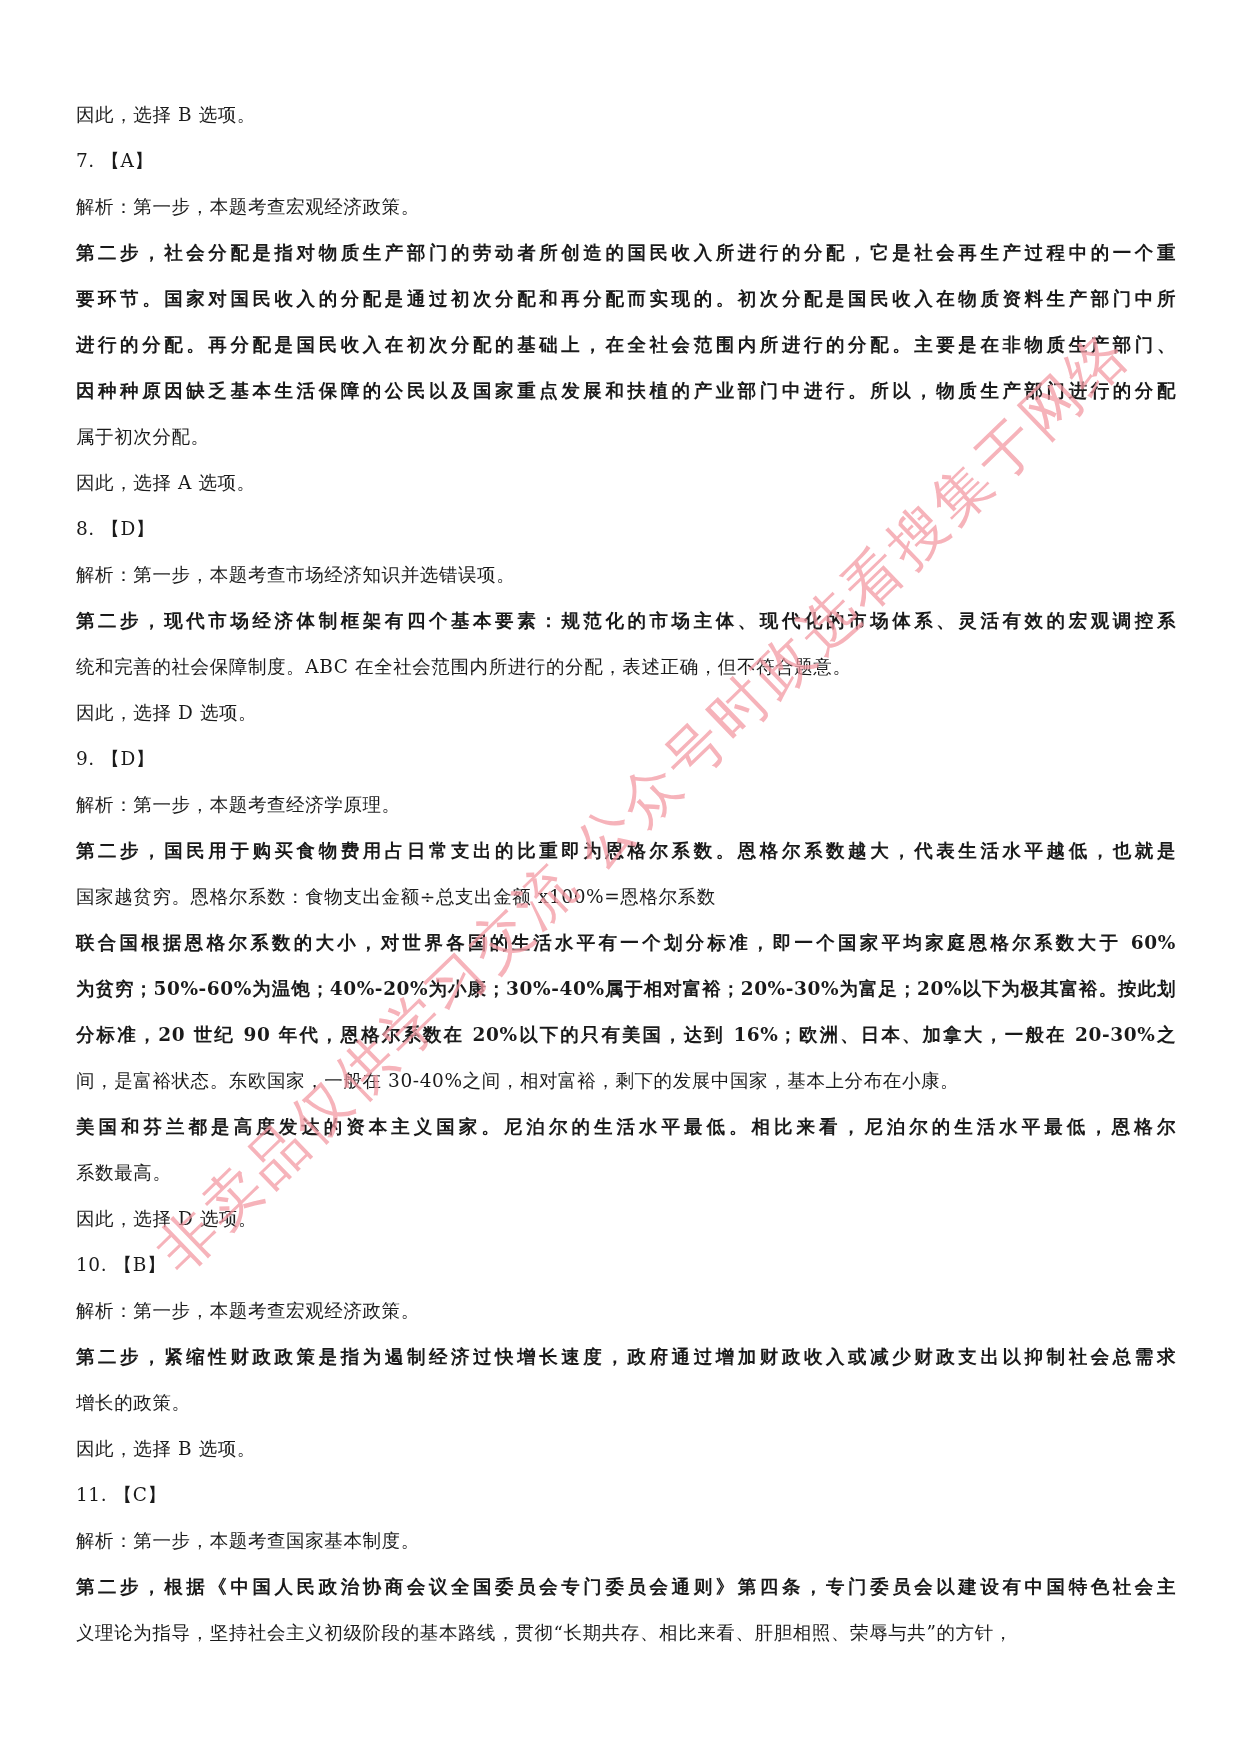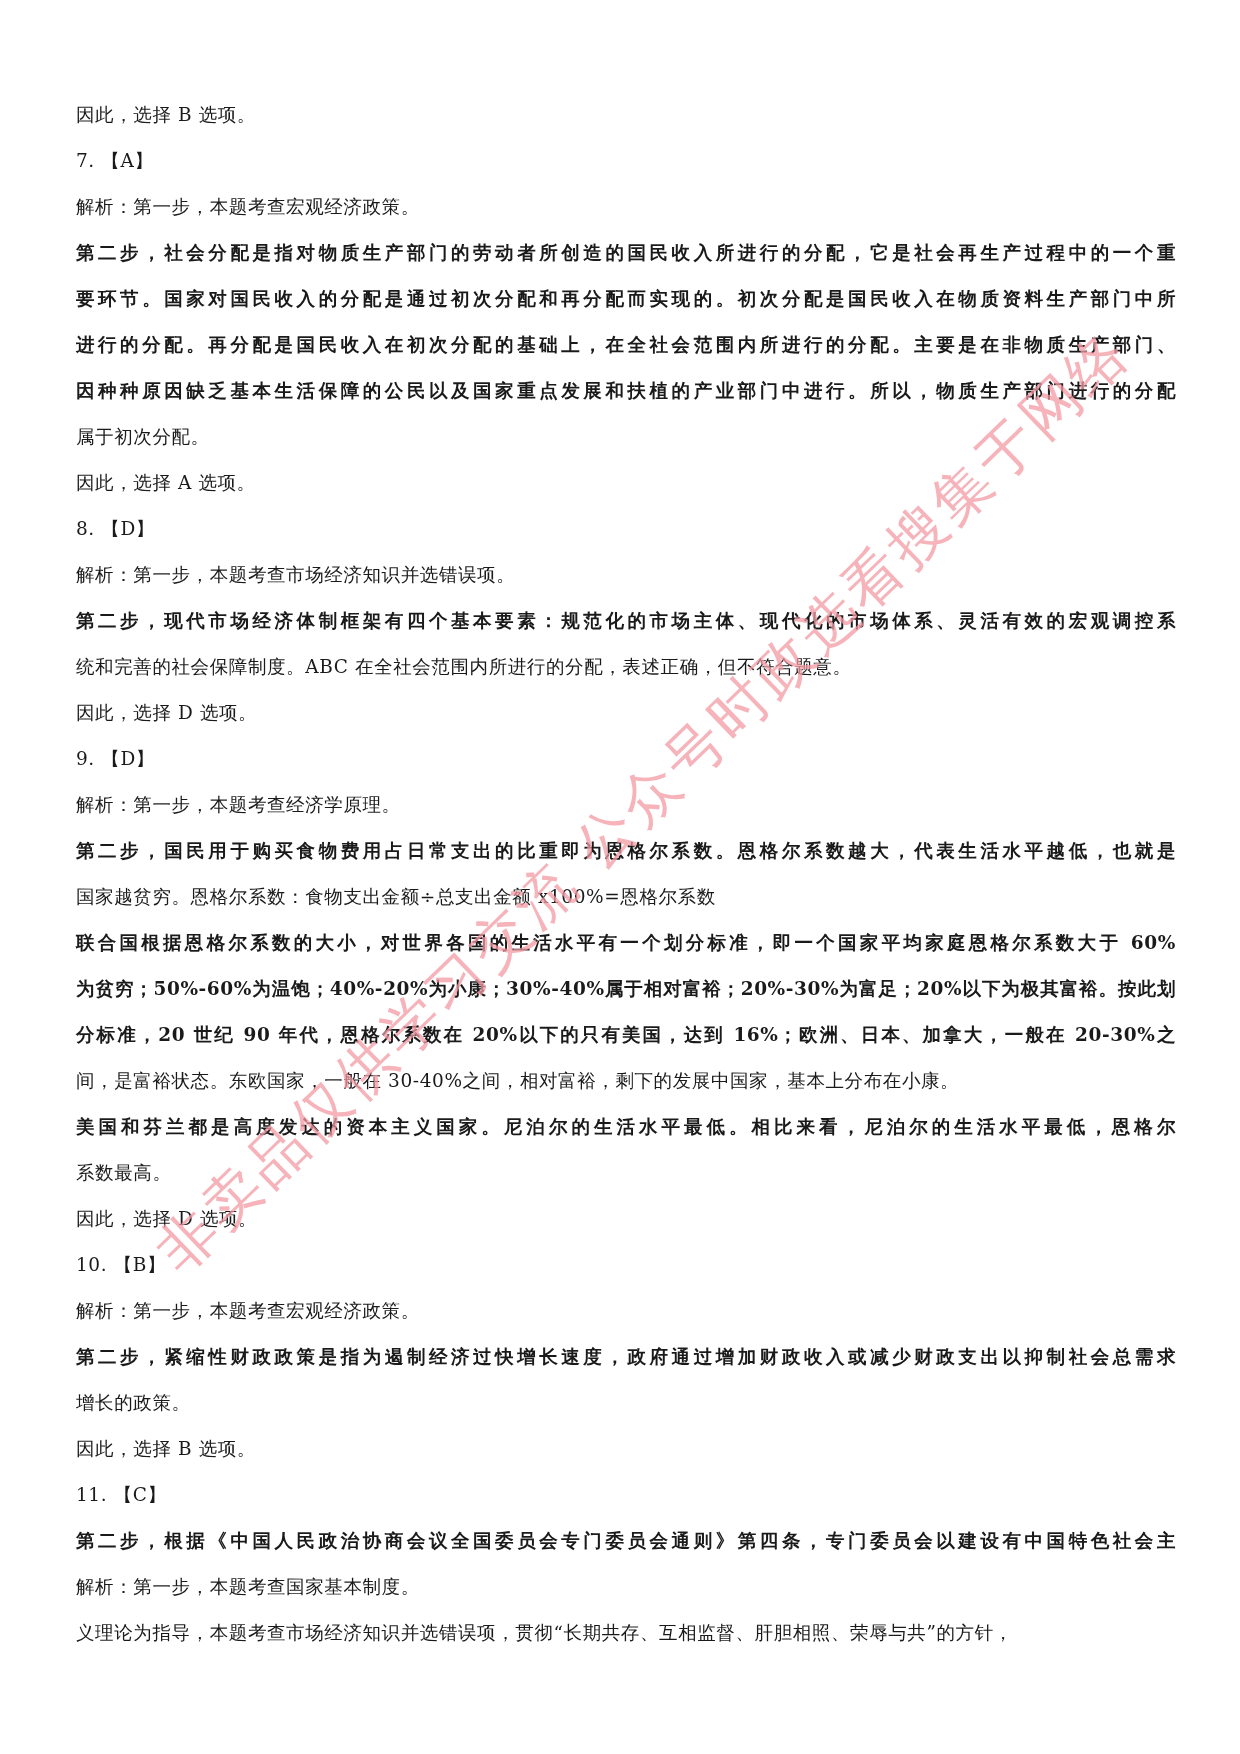--- a/index.html
+++ b/index.html
@@ -99,21 +99,21 @@
       <p class="line">间，是富裕状态。东欧国家，一般在 30-40%之间，相对富裕，剩下的发展中国家，基本上分布在小康。</p>
       <p class="line justify">美国和芬兰都是高度发达的资本主义国家。尼泊尔的生活水平最低。相比来看，尼泊尔的生活水平最低，恩格尔</p>
       <p class="line">系数最高。</p>
       <p class="line">因此，选择 D 选项。</p>
       <p class="line q-head">10. 【B】</p>
       <p class="line">解析：第一步，本题考查宏观经济政策。</p>
       <p class="line justify">第二步，紧缩性财政政策是指为遏制经济过快增长速度，政府通过增加财政收入或减少财政支出以抑制社会总需求</p>
       <p class="line">增长的政策。</p>
       <p class="line">因此，选择 B 选项。</p>
       <p class="line q-head">11. 【C】</p>
+      <p class="line">解析：第一步，本题考查国家基本制度。</p>
       <p class="line justify">第二步，根据《中国人民政治协商会议全国委员会专门委员会通则》第四条，专门委员会以建设有中国特色社会主</p>
-      <p class="line">解析：第一步，本题考查国家基本制度。</p>
-      <p class="line">义理论为指导，本题考查市场经济知识并选错误项，贯彻“长期共存、互相监督、肝胆相照、荣辱与共”的方针，</p>
+      <p class="line">义理论为指导，坚持社会主义初级阶段的基本路线，贯彻“长期共存、相比来看、肝胆相照、荣辱与共”的方针，</p>
     </div>
 
   <div class="watermark">
     <div class="watermark-text">非卖品仅供学习交流 公众号时政选看搜集于网络</div>
   </div>
 </div>
 
 </body></html>

